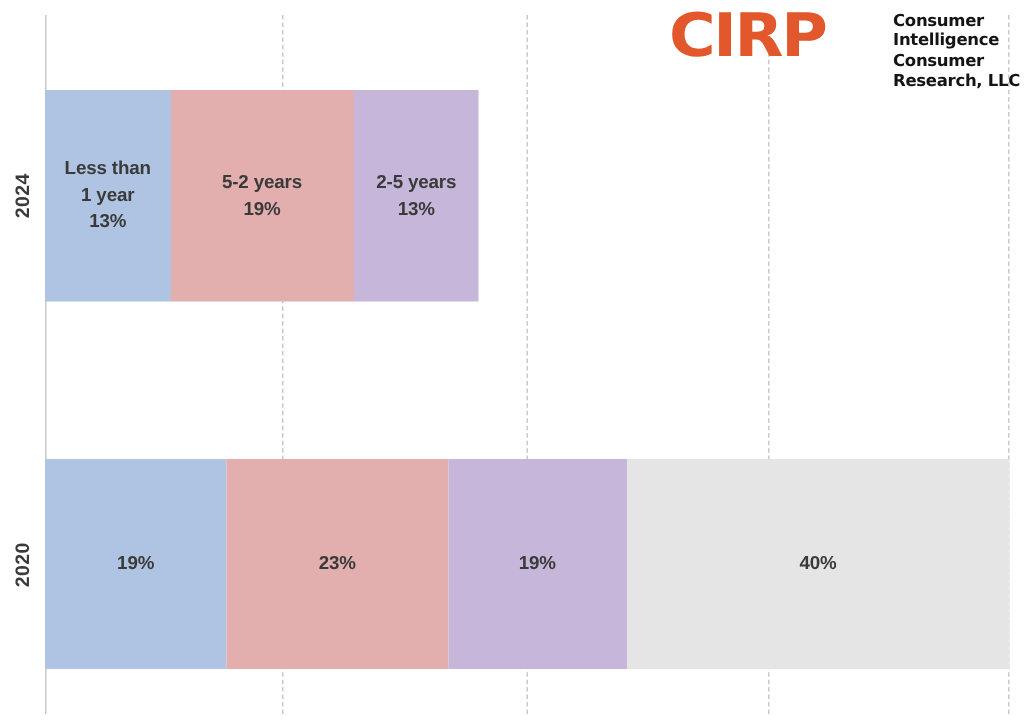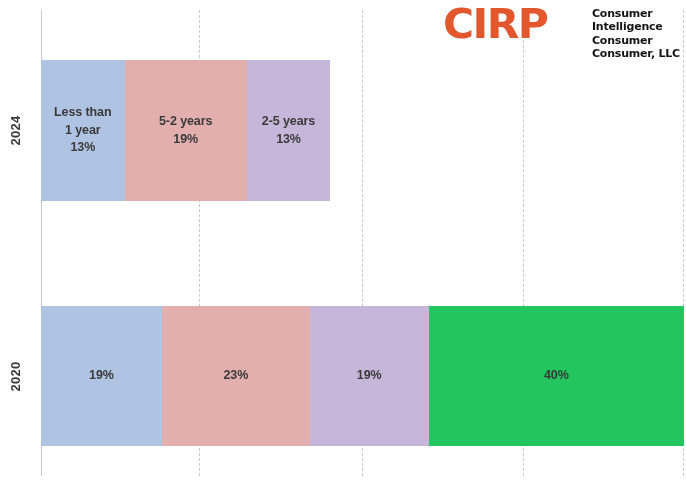--- a/index.html
+++ b/index.html
@@ -19,21 +19,20 @@
     overflow: hidden;
   }
 
   
   .plot-area {
     position: absolute;
     left: 30px;
     top: 10px;
     width: 643px;
     height: 466px;
-    margin-left: 11px;
   }
 
   .gridline {
     position: absolute;
     top: 0;
     bottom: 0;
     width: 0;
     border-left: 1px dashed #c9c9c9;
   }
   .gridline.axis-line {
@@ -152,36 +151,36 @@
     <div class="bar-row row-2020">
       <div class="bar-seg" style="width:18.8%;background:#AFC3E2;">
         <span class="seg-label">19%</span>
       </div>
       <div class="bar-seg" style="width:23%;background:#E2AEAE;">
         <span class="seg-label">23%</span>
       </div>
       <div class="bar-seg" style="width:18.5%;background:#C6B7DA;">
         <span class="seg-label">19%</span>
       </div>
-      <div class="bar-seg" style="width:39.7%;background:#22c55e;">
+      <div class="bar-seg" style="width:39.7%;background:#e5e5e5;">
         <span class="seg-label">40%</span>
       </div>
     </div>
   </div>
 
   <div class="cat-label cat-2024">
     <span>2024</span>
   </div>
   <div class="cat-label cat-2020">
     <span>2020</span>
   </div>
 
   <div class="logo">
     <div class="logo-mark">CIRP</div>
     <div class="logo-words">
       <div>Consumer</div>
       <div>Intelligence</div>
       <div>Consumer</div>
-      <div>Consumer, LLC</div>
+      <div>Research, LLC</div>
     </div>
   </div>
 
 </div>
 
 </body></html>

